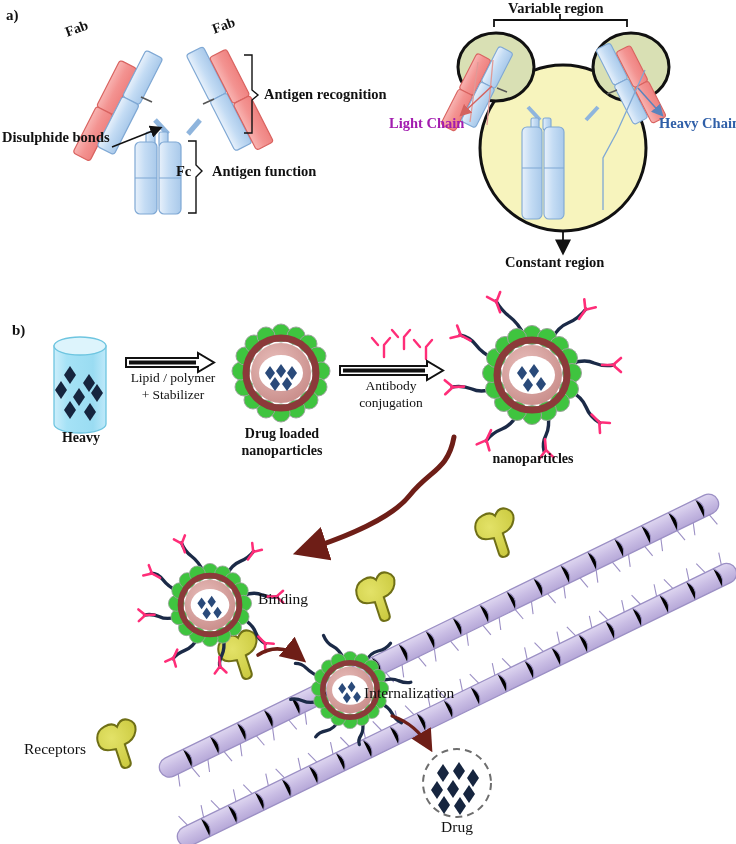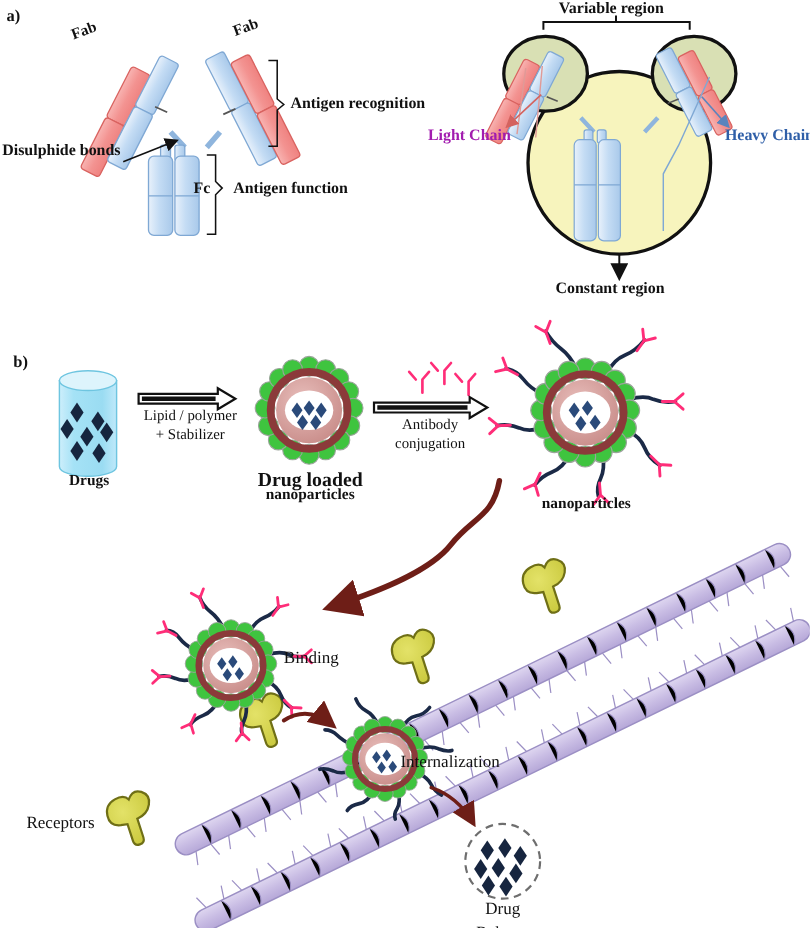--- a/index.html
+++ b/index.html
@@ -570,26 +570,26 @@
   <div class="lbl bold" style="left:212px;top:163px;font-size:14.5px;font-family:Liberation Serif, serif;">Antigen function</div>
   <div class="lbl bold" style="left:2px;top:129px;font-size:14.5px;">Disulphide bonds</div>
 
   <div class="lbl bold" style="left:508px;top:0px;font-size:14.5px;">Variable region</div>
   <div class="lbl bold" style="left:505px;top:254px;font-size:14.5px;">Constant region</div>
   <div class="lbl bold t-red" style="left:389px;top:115px;font-size:14.5px;">Light Chain</div>
   <div class="lbl bold t-blue" style="left:659px;top:115px;font-size:14.5px;">Heavy Chain</div>
 
   <div class="lbl panel-tag" style="left:12px;top:322px;">b)</div>
 
-  <div class="lbl bold center" style="left:48px;top:430px;width:66px;font-size:14px;">Drugs</div>
+  <div class="lbl bold center" style="left:48px;top:430px;width:66px;font-size:14px;">Heavy</div>
 
   <div class="lbl center" style="left:126px;top:370px;width:94px;font-size:13.5px;">Lipid / polymer</div>
   <div class="lbl center" style="left:126px;top:387px;width:94px;font-size:13.5px;text-align:center;">+ Stabilizer</div>
 
-  <div class="lbl bold center" style="left:226px;top:426px;width:112px;font-size:18px;">Drug loaded</div>
+  <div class="lbl bold center" style="left:226px;top:426px;width:112px;font-size:14px;">Drug loaded</div>
   <div class="lbl bold center" style="left:226px;top:443px;width:112px;font-size:14px;">nanoparticles</div>
 
   <div class="lbl center" style="left:348px;top:378px;width:86px;font-size:13.5px;">Antibody</div>
   <div class="lbl center" style="left:348px;top:395px;width:86px;font-size:13.5px;">conjugation</div>
 
   <div class="lbl bold center" style="left:452px;top:451px;width:162px;font-size:14px;">nanoparticles</div>
 
   <div class="lbl" style="left:258px;top:590px;font-size:15.5px;">Binding</div>
   <div class="lbl" style="left:364px;top:684px;font-size:15.5px;">Internalization</div>
   <div class="lbl" style="left:24px;top:740px;font-size:15.5px;">Receptors</div>

